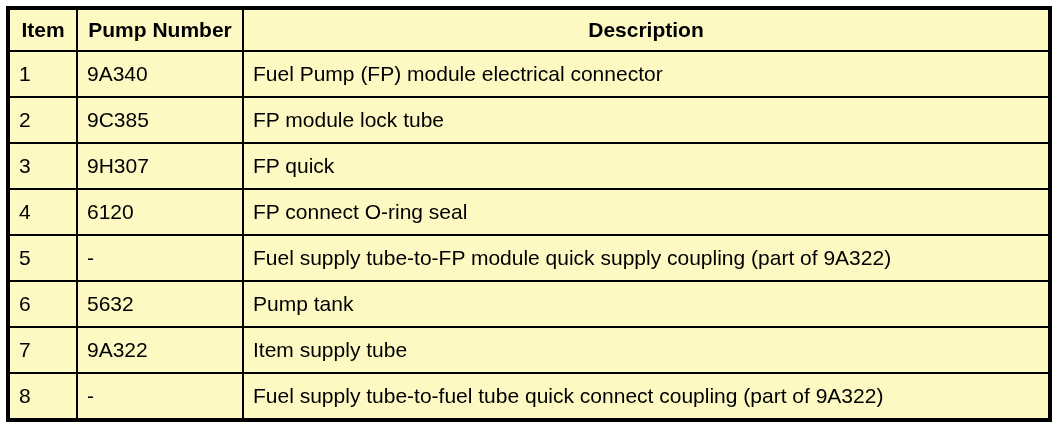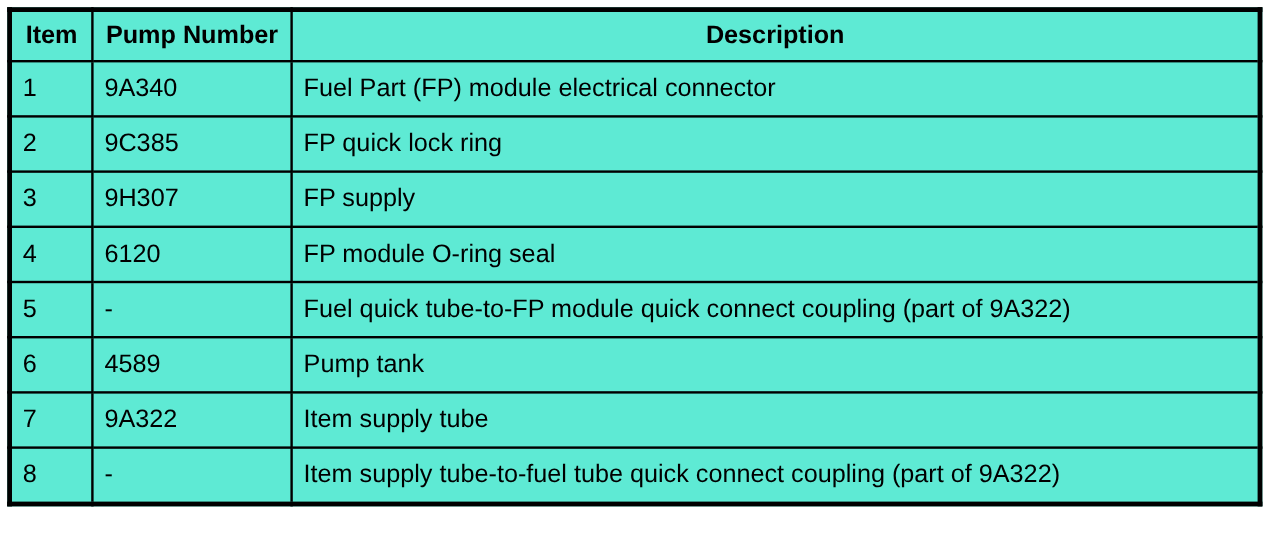--- a/index.html
+++ b/index.html
@@ -8,21 +8,21 @@
     width: 1056px;
     height: 444px;
     background: #ffffff;
     font-family: "Liberation Sans", sans-serif;
   }
   table.parts-table {
     border-collapse: collapse;
     table-layout: fixed;
     margin: 6px 0 0 6px;
     width: 1042px;
-    background: #5eead4;
+    background: #fef9c3;
     border: 4px solid #000000;
   }
   col.col-item { width: 69px; }
   col.col-part { width: 166px; }
   col.col-desc { width: 807px; }
   th, td {
     border: 2px solid #000000;
     font-size: 21px;
     line-height: 1.1;
     color: #000000;
@@ -56,58 +56,58 @@
     <tr>
       <th>Item</th>
       <th>Pump Number</th>
       <th>Description</th>
     </tr>
   </thead>
   <tbody>
   <tr>
     <td>1</td>
     <td>9A340</td>
-    <td>Fuel Part (FP) module electrical connector</td>
+    <td>Fuel Pump (FP) module electrical connector</td>
   </tr>
 
   <tr>
     <td>2</td>
     <td>9C385</td>
-    <td>FP quick lock ring</td>
+    <td>FP module lock tube</td>
   </tr>
 
   <tr>
     <td>3</td>
     <td>9H307</td>
-    <td>FP supply</td>
+    <td>FP quick</td>
   </tr>
 
   <tr>
     <td>4</td>
     <td>6120</td>
-    <td>FP module O-ring seal</td>
+    <td>FP connect O-ring seal</td>
   </tr>
 
   <tr>
     <td>5</td>
     <td>-</td>
-    <td>Fuel quick tube-to-FP module quick connect coupling (part of 9A322)</td>
+    <td>Fuel supply tube-to-FP module quick supply coupling (part of 9A322)</td>
   </tr>
 
   <tr>
     <td>6</td>
-    <td>4589</td>
+    <td>5632</td>
     <td>Pump tank</td>
   </tr>
 
   <tr>
     <td>7</td>
     <td>9A322</td>
     <td>Item supply tube</td>
   </tr>
 
   <tr>
     <td>8</td>
     <td>-</td>
-    <td>Item supply tube-to-fuel tube quick connect coupling (part of 9A322)</td>
+    <td>Fuel supply tube-to-fuel tube quick connect coupling (part of 9A322)</td>
   </tr>
 </tbody>
 </table>
 
 </body></html>

